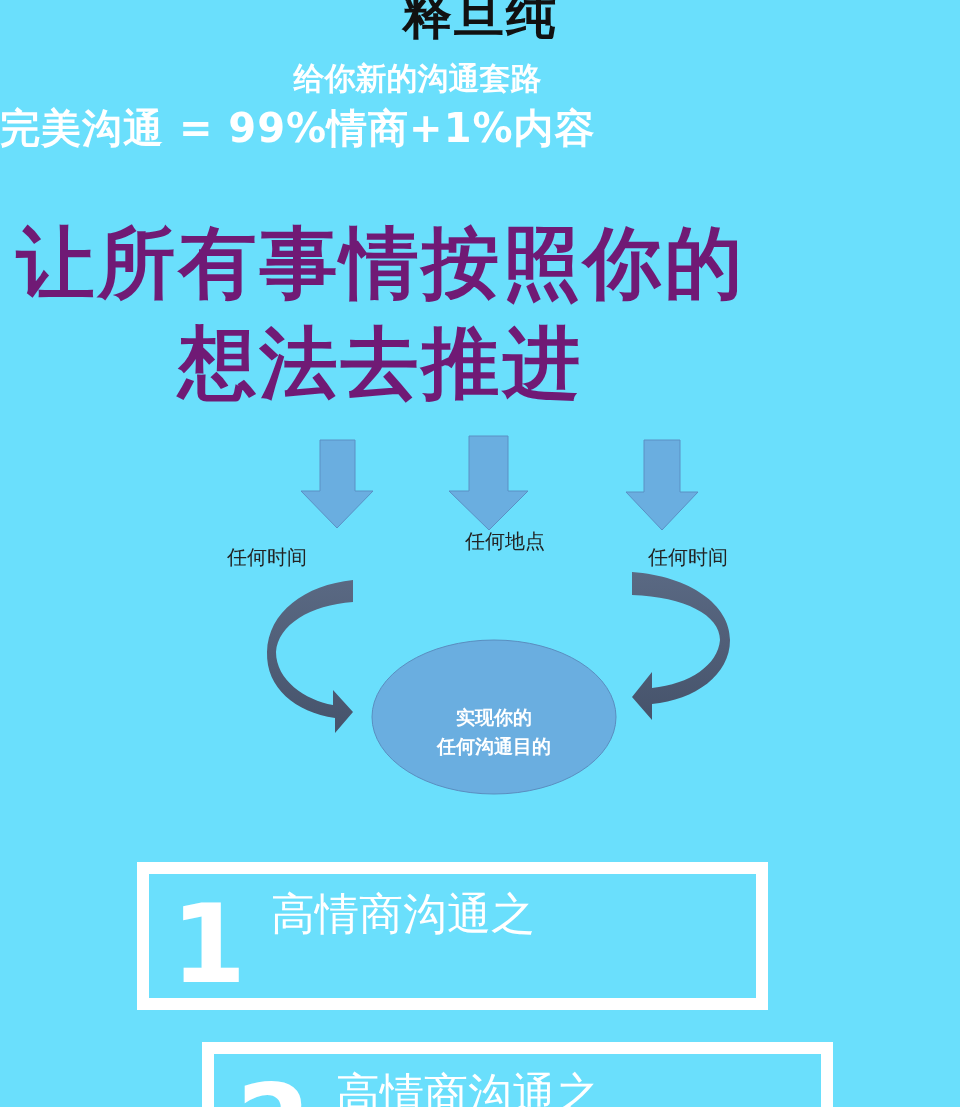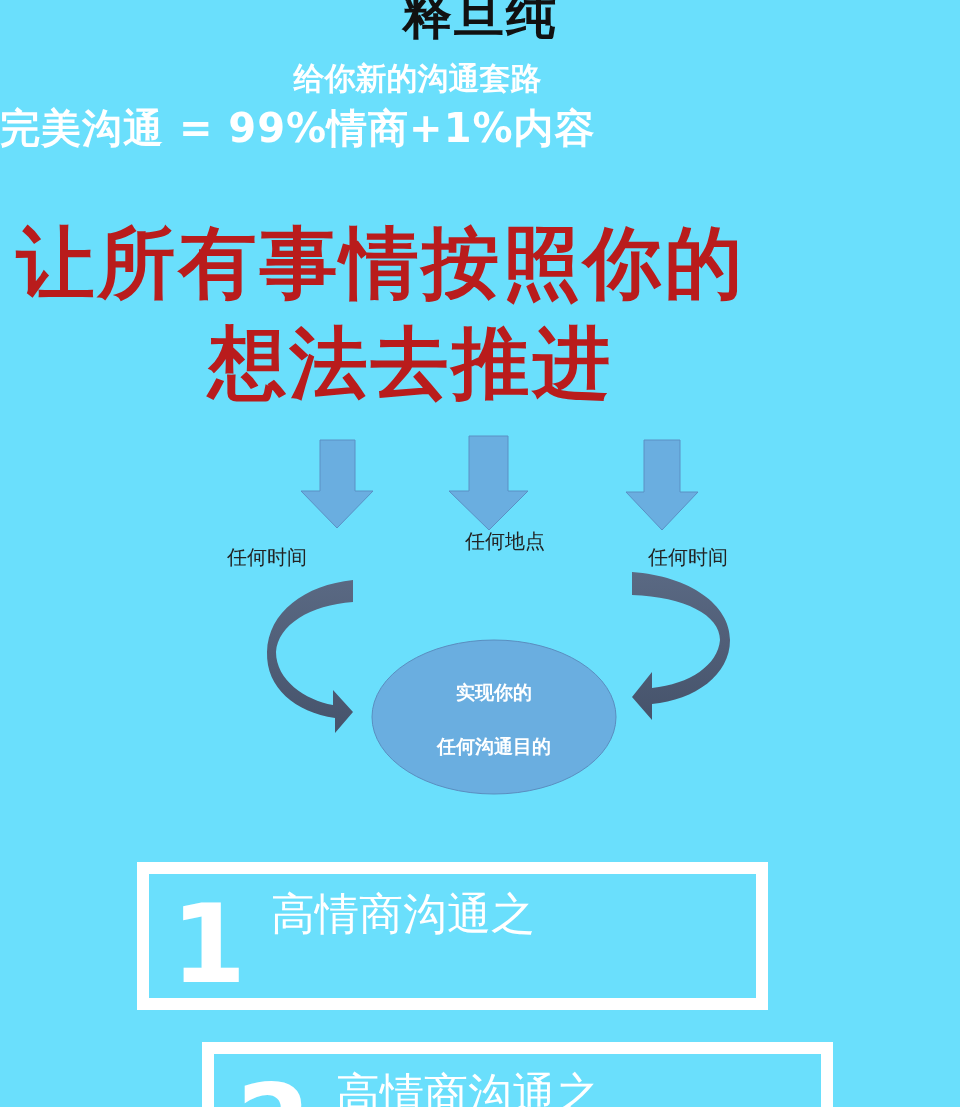--- a/index.html
+++ b/index.html
@@ -20,25 +20,25 @@
     font-size: 31px; font-weight: bold; color: #ffffff;
     line-height: 40px;
   }
   .formula {
     left: 0; width: 960px; top: 102px; text-align: left;
     font-size: 40px; font-weight: bold; color: #ffffff;
     line-height: 52px; letter-spacing: 1px;
   }
   .headline {
     left: 0; width: 762px; text-align: center;
-    font-size: 78px; font-weight: bold; color: #b91c1c;
+    font-size: 78px; font-weight: bold; color: #701a75;
     line-height: 90px; letter-spacing: 3px;
   }
   .headline.l1 { top: 218px; }
-  .headline.l2 { top: 318px; margin-left: 30px; }
+  .headline.l2 { top: 318px; }
   svg.diagram { position: absolute; left: 0; top: 0; }
   .label {
     font-size: 20px; color: #222; line-height: 26px; white-space: nowrap;
   }
   .ellipse-text {
     left: 372px; width: 244px; text-align: center;
     font-size: 19px; font-weight: bold; color: #ffffff;
     line-height: 24px;
   }
   .card {
@@ -104,21 +104,21 @@
              C720,615 685,597 632,595 Z" fill="url(#curveGrad)"></path>
   </g>
 
   <ellipse cx="494" cy="717" rx="122" ry="77" fill="#6aaee0" stroke="#5a8ec0" stroke-width="1"></ellipse>
 </svg>
 
 <div class="abs label" style="left:227px; top:544px;">任何时间</div>
 <div class="abs label" style="left:465px; top:528px;">任何地点</div>
 <div class="abs label" style="left:648px; top:544px;">任何时间</div>
 
-<div class="abs ellipse-text" style="top:680px;">实现你的</div>
+<div class="abs ellipse-text" style="top:705px;">实现你的</div>
 <div class="abs ellipse-text" style="top:734px;">任何沟通目的</div>
 
 <div class="abs card" style="left:137px; top:862px; width:631px; height:148px;">
   <div class="abs card-num" style="left:22px; top:16px;">1</div>
   <div class="abs card-sub" style="left:122px; top:20px;">高情商沟通之</div>
 </div>
 
 <div class="abs card" style="left:202px; top:1042px; width:631px; height:148px;">
   <div class="abs card-num" style="left:22px; top:16px;">2</div>
   <div class="abs card-sub" style="left:122px; top:20px;">高情商沟通之</div>

